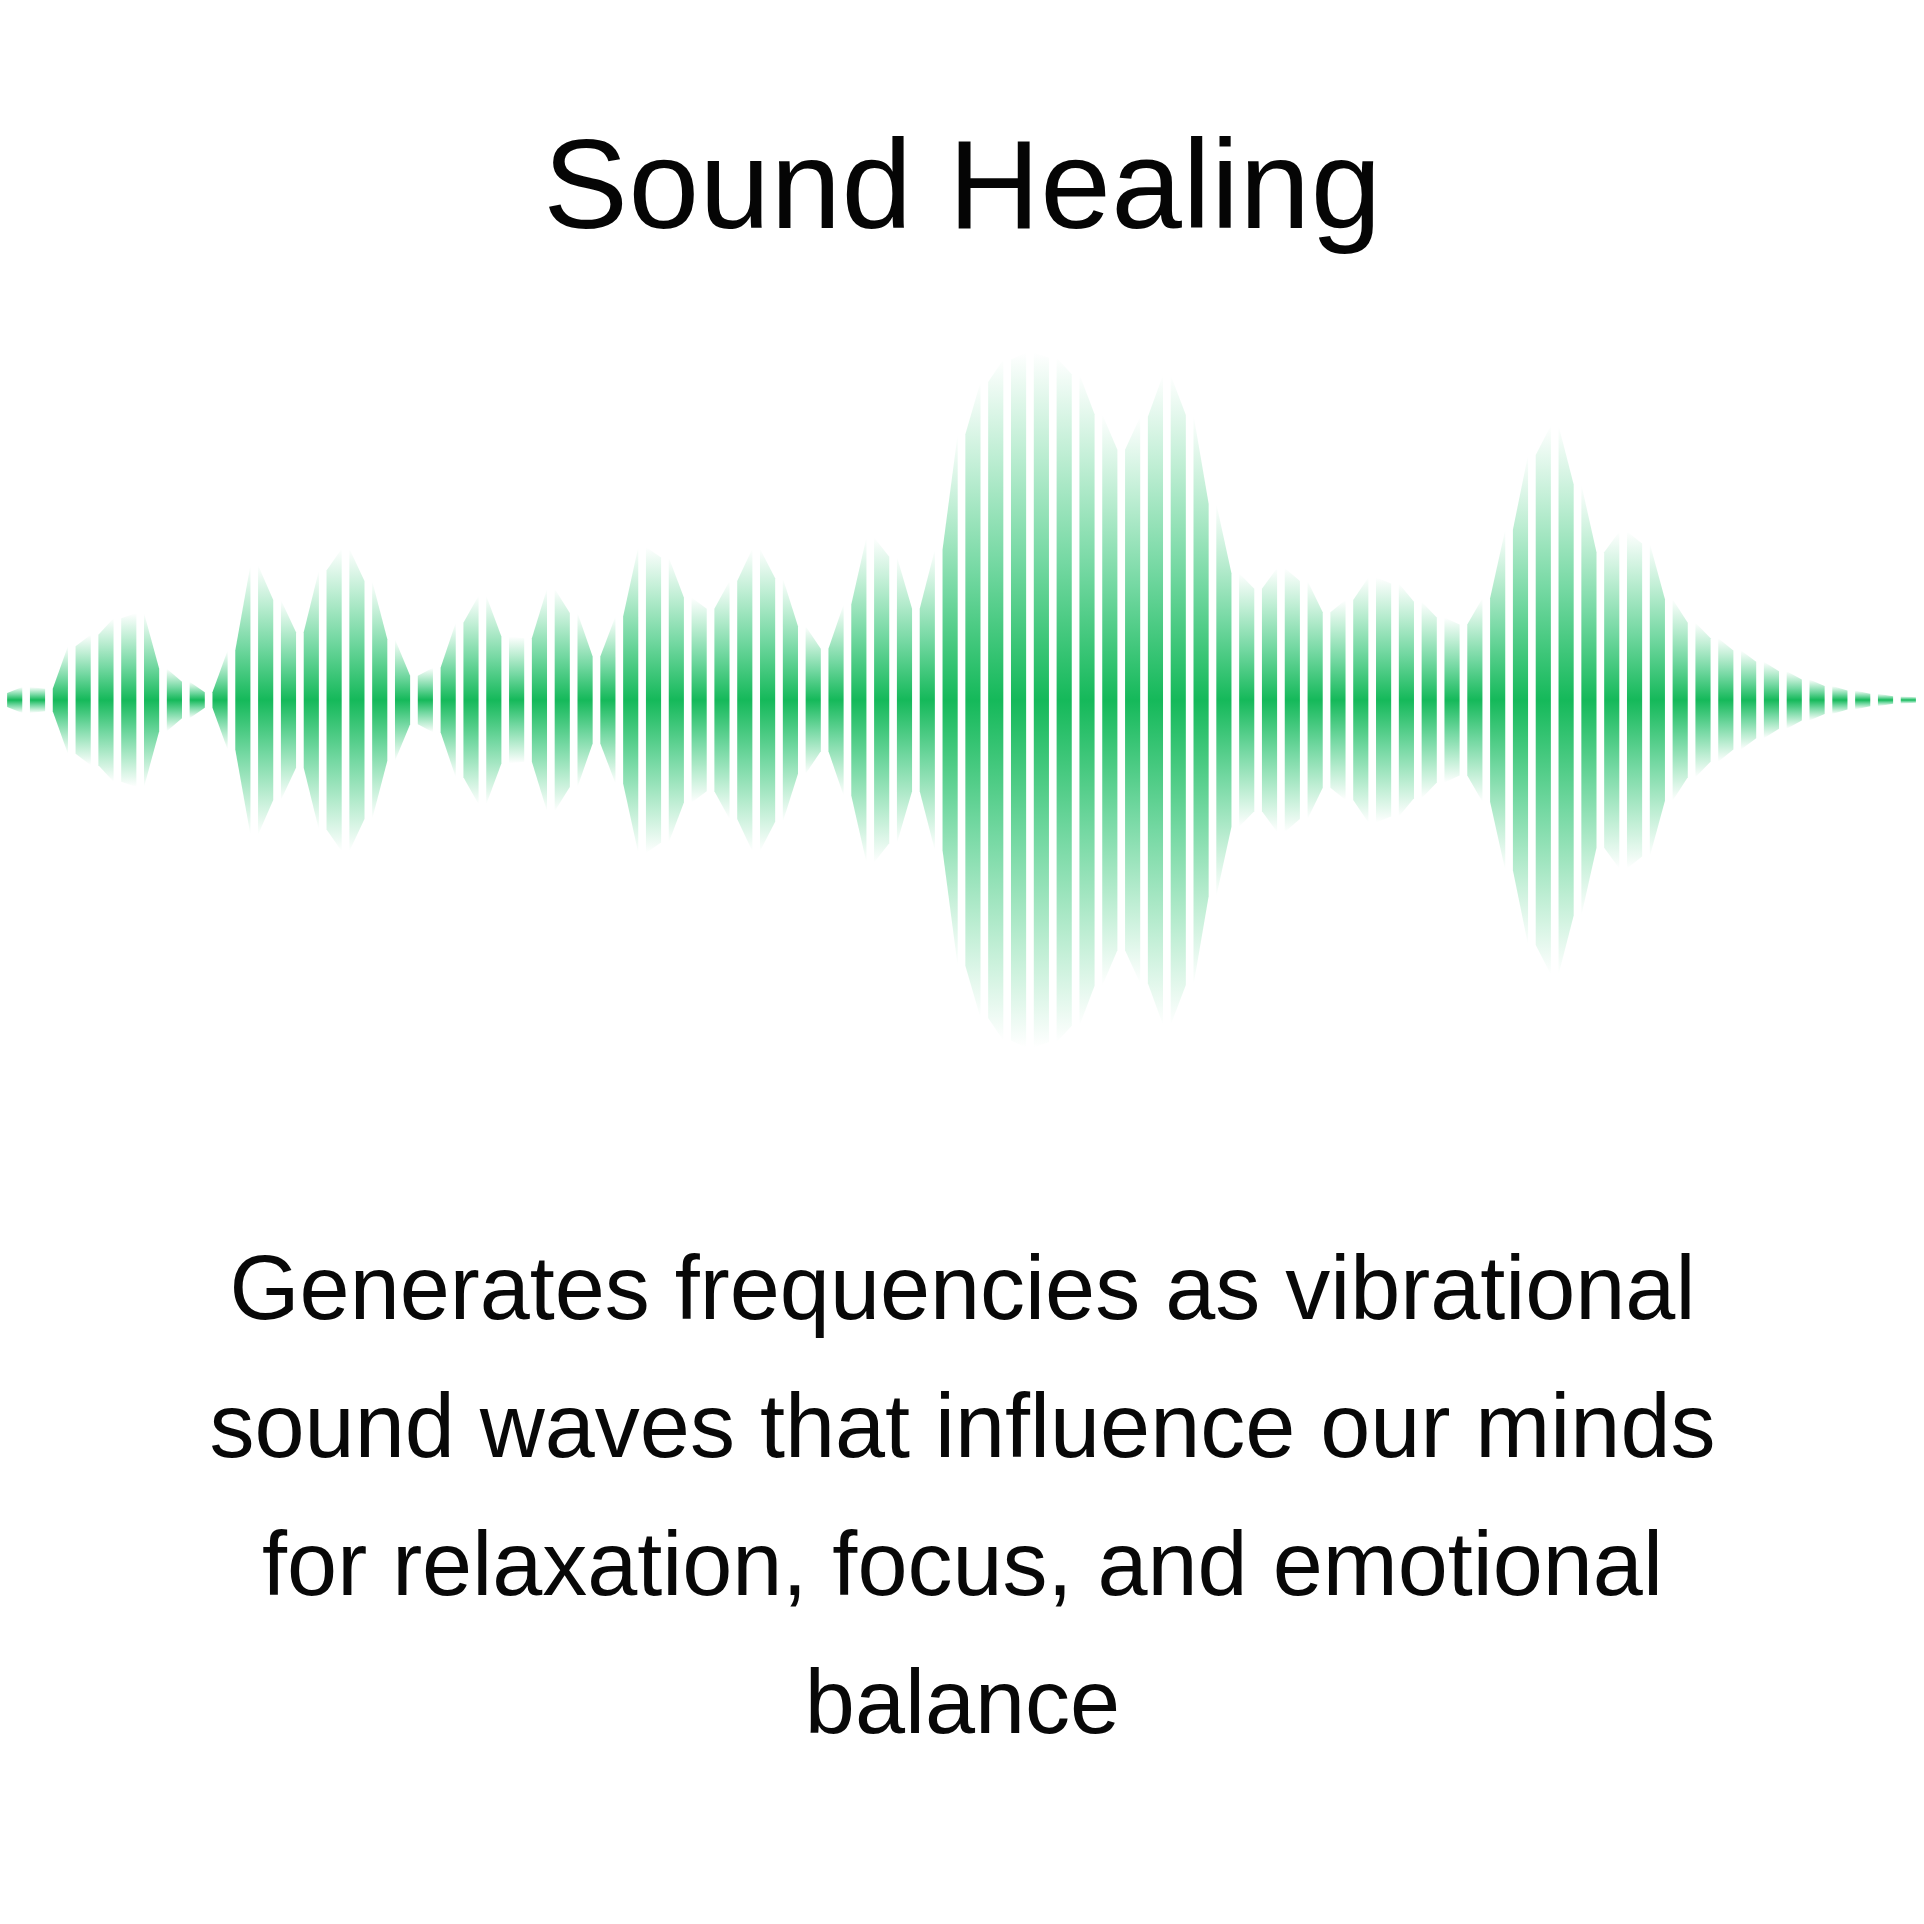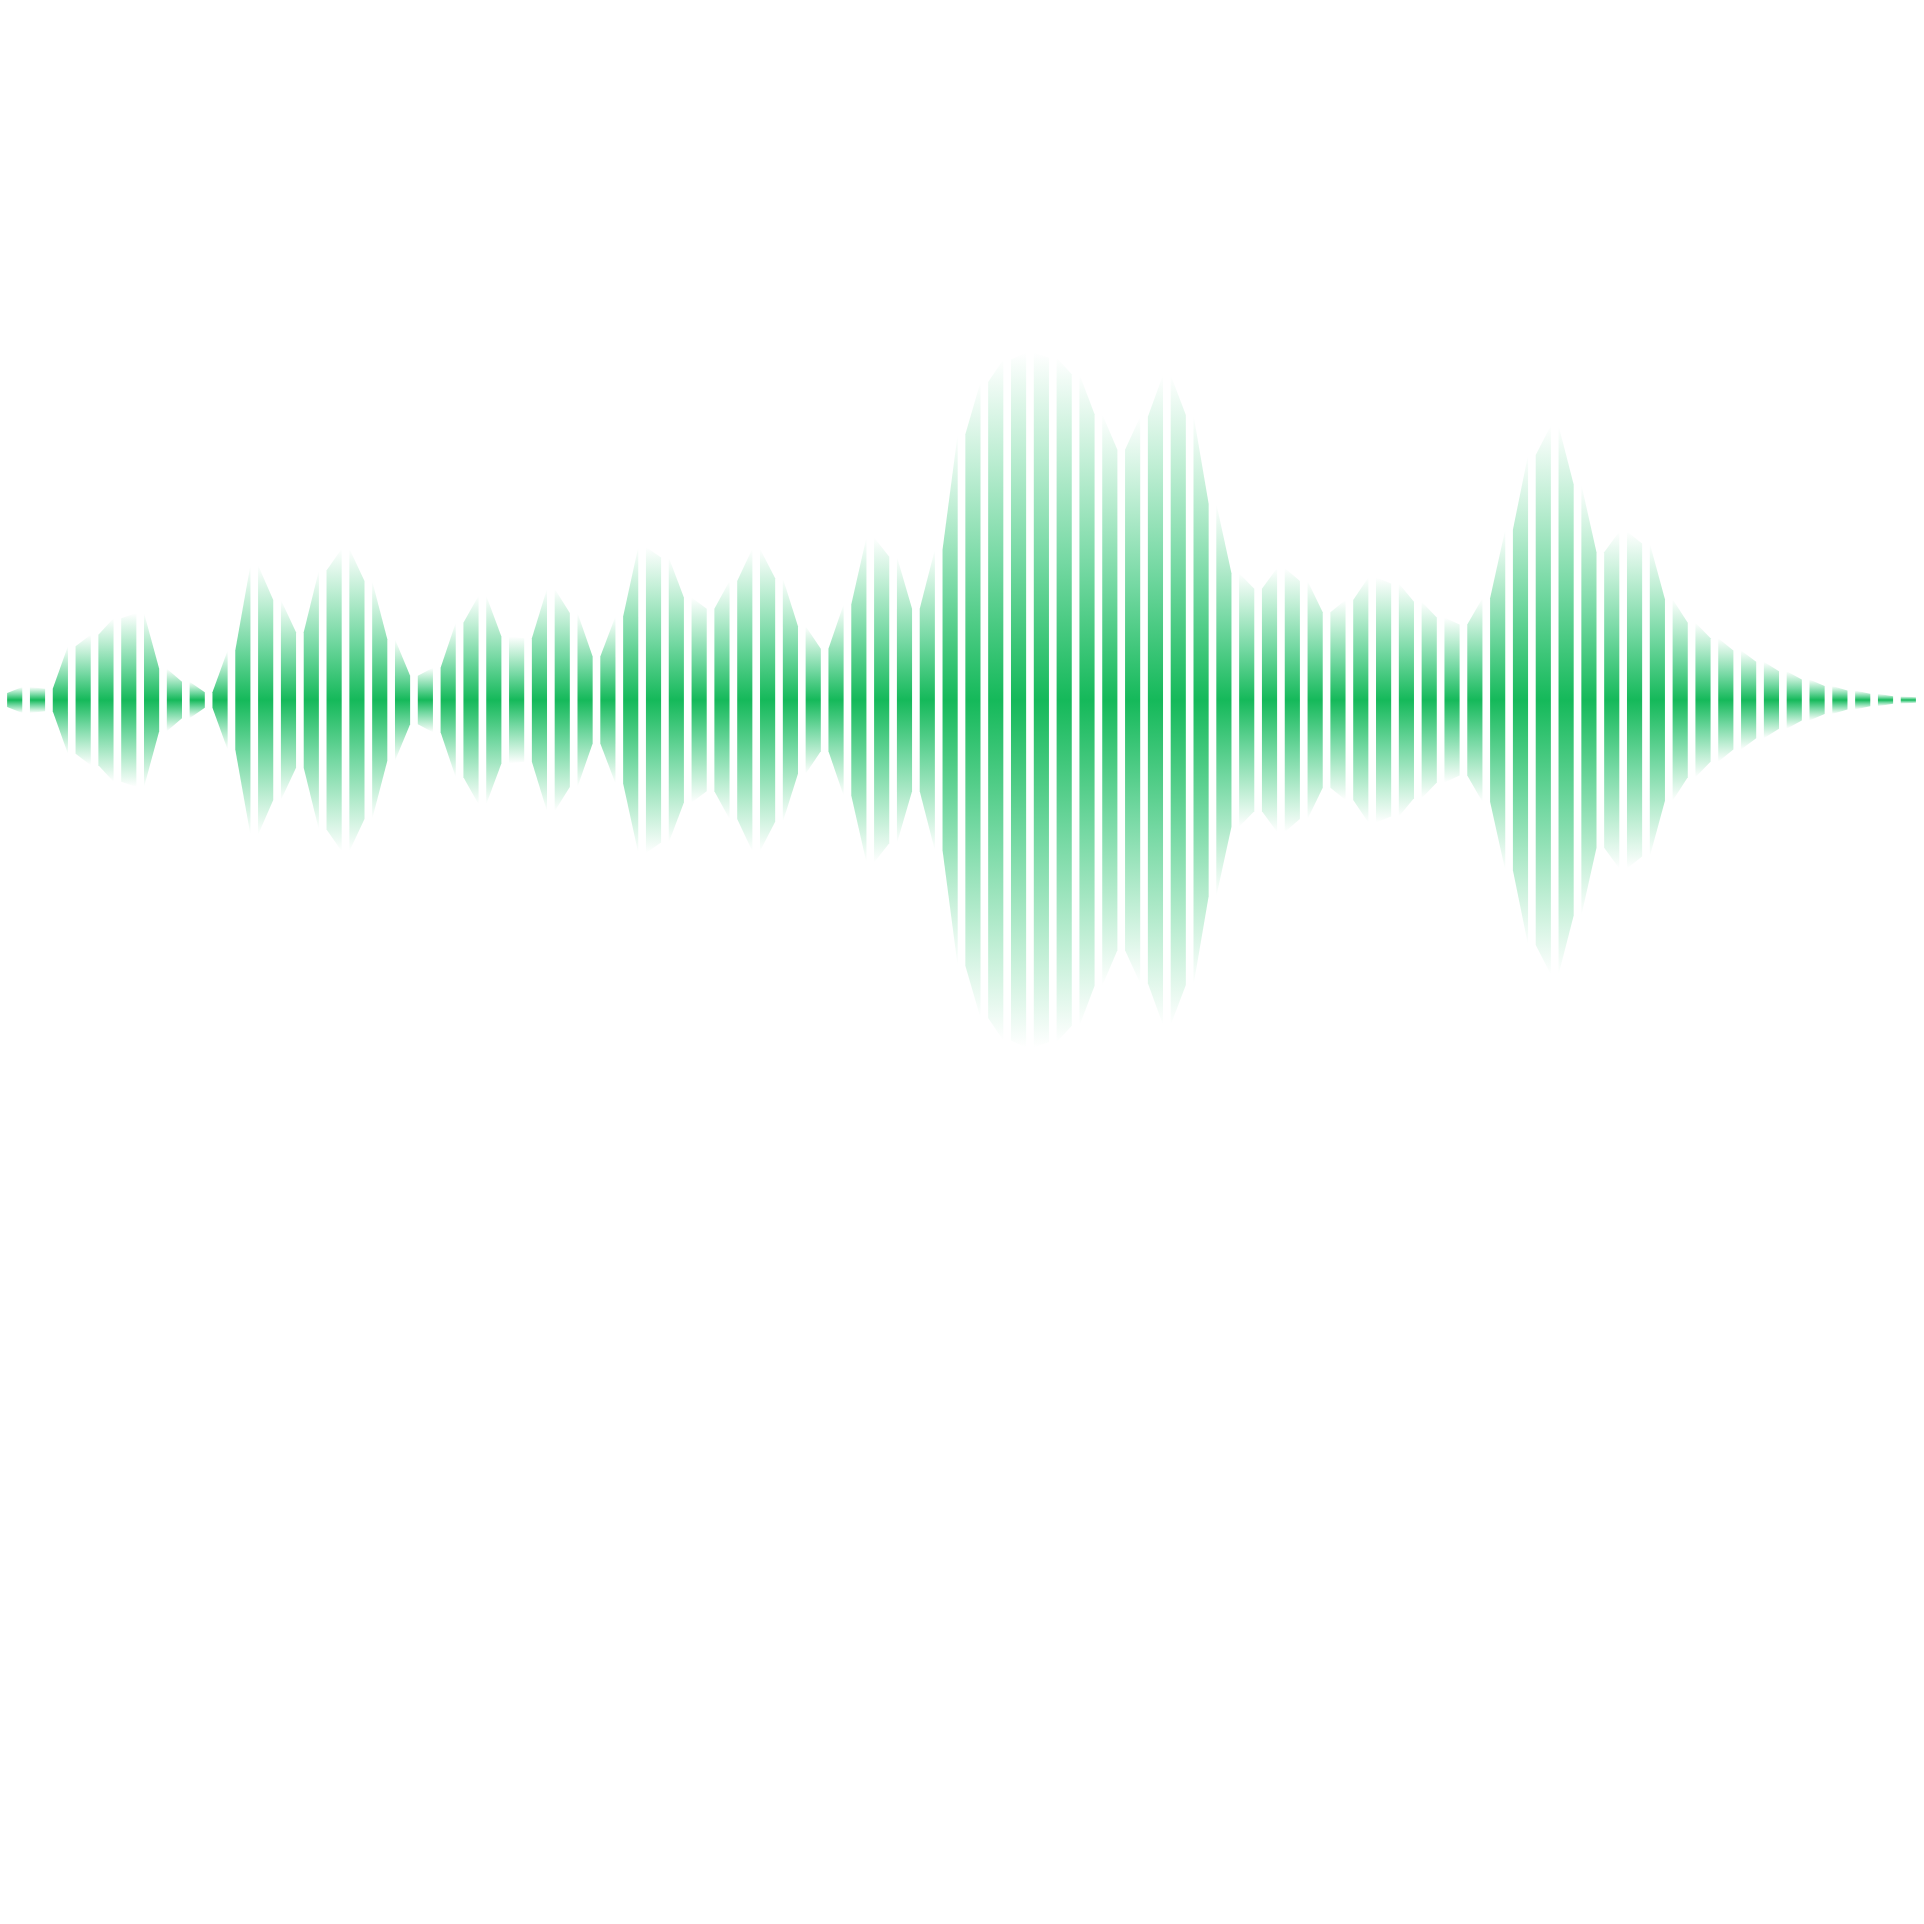--- a/index.html
+++ b/index.html
@@ -72,20 +72,21 @@
   .cap-line {
     display: block;
     white-space: nowrap;
   }
 </style>
 </head>
 <body>
 
 <div id="card">
 
+  <h1 id="title">Sound Healing</h1>
 
   <div id="wave-wrap">
     <svg id="wave-svg" viewBox="0 0 2160 790" preserveAspectRatio="none">
       <defs>
         <linearGradient id="barGrad" x1="0" y1="0" x2="0" y2="1">
           <stop offset="0%" id="gstop-top" stop-color="#ffffff" stop-opacity="1"></stop>
           <stop offset="14%" stop-color="#bfeed4" stop-opacity="1"></stop>
           <stop offset="30%" stop-color="#74d8a2" stop-opacity="1"></stop>
           <stop offset="50%" id="gstop-mid" stop-color="#15b95a" stop-opacity="1"></stop>
           <stop offset="70%" stop-color="#74d8a2" stop-opacity="1"></stop>
@@ -175,15 +176,21 @@
           <path d="M 2004.80 362.82 L 2021.80 371.99 L 2021.80 418.01 L 2004.80 427.18 Z" fill="url(#barGrad)"></path>
           <path d="M 2030.40 371.99 L 2047.40 379.40 L 2047.40 410.60 L 2030.40 418.01 Z" fill="url(#barGrad)"></path>
           <path d="M 2056.00 379.40 L 2073.00 384.47 L 2073.00 405.53 L 2056.00 410.60 Z" fill="url(#barGrad)"></path>
           <path d="M 2081.60 384.47 L 2098.60 387.98 L 2098.60 402.02 L 2081.60 405.53 Z" fill="url(#barGrad)"></path>
           <path d="M 2107.20 387.98 L 2124.20 390.71 L 2124.20 399.29 L 2107.20 402.02 Z" fill="url(#barGrad)"></path>
           <path d="M 2132.80 390.71 L 2149.80 391.88 L 2149.80 398.12 L 2132.80 399.29 Z" fill="url(#barGrad)"></path>
         </g>
     </svg>
   </div>
 
+  <div id="caption">
+    <span class="cap-line">Generates frequencies as vibrational</span>
+    <span class="cap-line">sound waves that influence our minds</span>
+    <span class="cap-line">for relaxation, focus, and emotional</span>
+    <span class="cap-line">balance</span>
+  </div>
 
 </div>
 
 
 </body></html>

